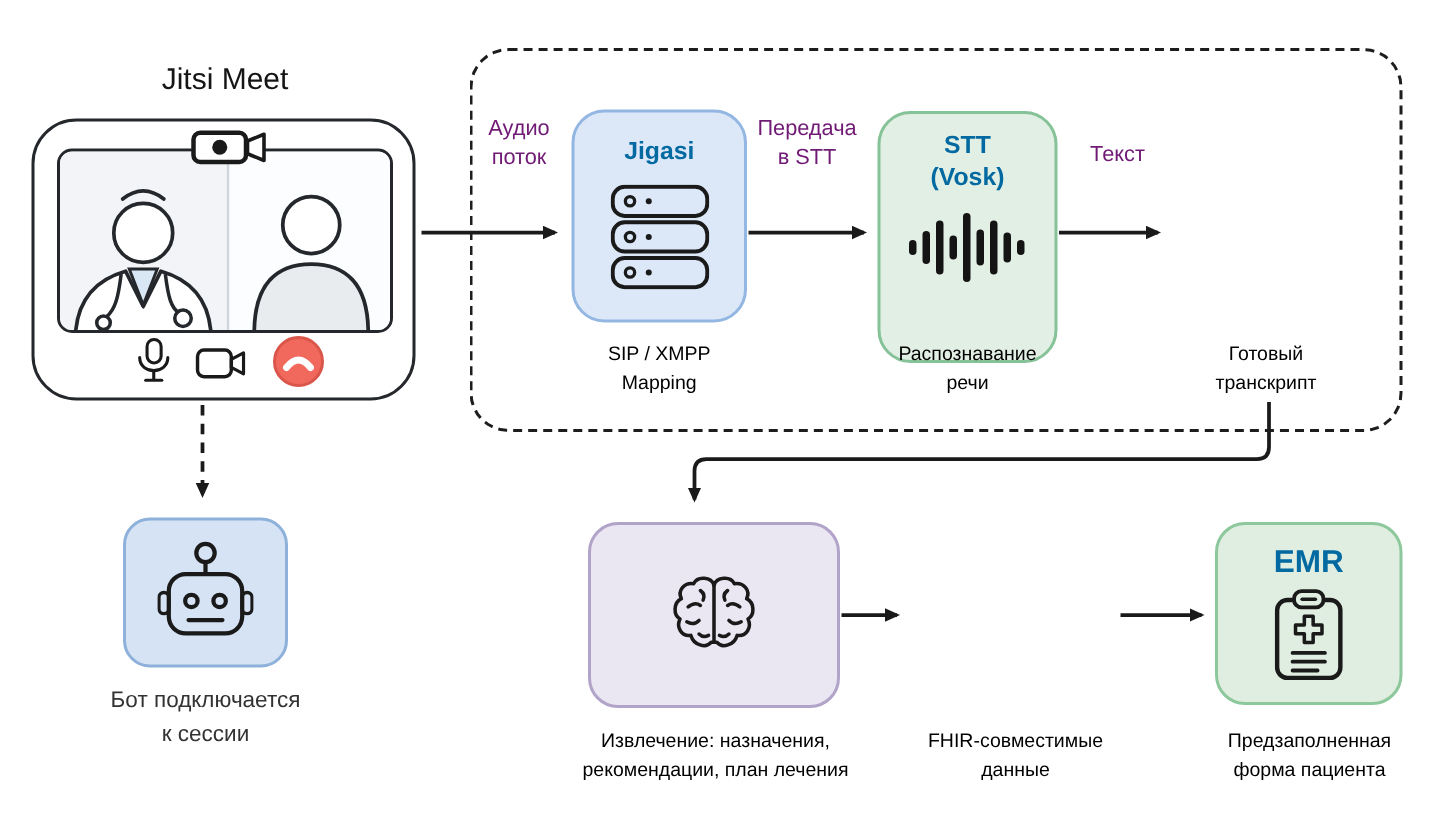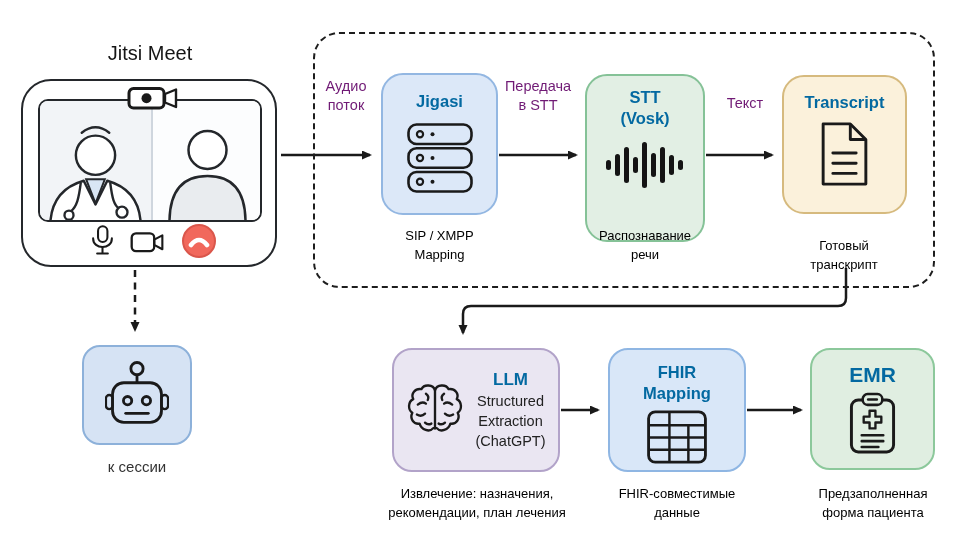--- a/index.html
+++ b/index.html
@@ -41,21 +41,21 @@
 
   
   .caption{font-size:13px;line-height:1.45;color:#000000;text-align:center;}
   .caption-dark{color:#333;font-size:15px;line-height:1.5;}
   .flow-label{font-size:14.5px;line-height:1.32;color:#701a75;text-align:center;}
   .lbl-audio{left:313px;top:77px;width:66px;}
   .lbl-tostt{left:495px;top:77px;width:86px;}
   .lbl-text{left:712px;top:94px;width:66px;}
   .cap-jigasi{left:371px;top:227px;width:137px;}
   .cap-stt{left:575px;top:227px;width:140px;}
-  .cap-transcript{left:774px;top:227px;width:140px;margin-top:10px;}
+  .cap-transcript{left:774px;top:227px;width:140px;}
   .cap-bot{left:47px;top:456px;width:180px;}
   .cap-llm{left:372px;top:485px;width:210px;}
   .cap-fhir{left:600px;top:485px;width:154px;}
   .cap-emr{left:793px;top:485px;width:160px;}
 
   .overlay{left:0;top:0;width:960px;height:551px;pointer-events:none;}
   svg{display:block;}
 </style>
 </head>
 <body>
@@ -172,28 +172,20 @@
         <rect x="31" y="17" width="5" height="16" rx="2.5"></rect>
         <rect x="40" y="2" width="5" height="46" rx="2.5"></rect>
         <rect x="49" y="13" width="5" height="24" rx="2.5"></rect>
         <rect x="58" y="7" width="5" height="36" rx="2.5"></rect>
         <rect x="67" y="15" width="5" height="20" rx="2.5"></rect>
         <rect x="76" y="20" width="5" height="10" rx="2.5"></rect>
       </g>
     </svg>
   </div>
 
-  <div class="abs node transcript">
-    <div class="node-title" style="margin-top:15px;">Transcript</div>
-    <svg style="margin-top:8px;" width="55" height="66" viewBox="0 0 56 68">
-      <path d="M6,3 H34 L50,19 V65 H6 Z" fill="none" stroke="#1a1a1a" stroke-width="3" stroke-linejoin="round"></path>
-      <path d="M34,3 V19 H50" fill="none" stroke="#1a1a1a" stroke-width="3" stroke-linejoin="round"></path>
-      <path d="M16,33 H40 M16,43.5 H40 M16,54 H40" stroke="#1a1a1a" stroke-width="3" stroke-linecap="round"></path>
-    </svg>
-  </div>
 
   <div class="abs caption cap-jigasi">
     <div>SIP / XMPP</div>
     <div>Mapping</div>
   </div>
   <div class="abs caption cap-stt">
     <div>Распознавание</div>
     <div>речи</div>
   </div>
   <div class="abs caption cap-transcript">
@@ -207,61 +199,46 @@
       <path d="M34,15.5 V24" stroke="#1a1a1a" stroke-width="3"></path>
       <rect x="8" y="24" width="52" height="42" rx="12" fill="none" stroke="#1a1a1a" stroke-width="3"></rect>
       <rect x="1" y="37" width="7" height="15" rx="3.5" fill="none" stroke="#1a1a1a" stroke-width="2.4"></rect>
       <rect x="60" y="37" width="7" height="15" rx="3.5" fill="none" stroke="#1a1a1a" stroke-width="2.4"></rect>
       <circle cx="24" cy="43" r="4.4" fill="none" stroke="#1a1a1a" stroke-width="3"></circle>
       <circle cx="44" cy="43" r="4.4" fill="none" stroke="#1a1a1a" stroke-width="3"></circle>
       <path d="M22,56.5 H46" stroke="#1a1a1a" stroke-width="3" stroke-linecap="round"></path>
     </svg>
   </div>
   <div class="abs caption caption-dark cap-bot">
+    <div>Бот подключается</div>
     <div>к сессии</div>
   </div>
 
   <div class="abs node llm">
     <svg width="58" height="58" viewBox="0 0 64 64">
       <g fill="none" stroke="#1a1a1a" stroke-width="2.6" stroke-linecap="round" stroke-linejoin="round">
         <path d="M32,10 C30,4 20,3 17,9 C10,8 5,14 8,20 C2,23 2,32 7,35 C4,41 8,48 15,47 C17,54 26,57 30,52 L32,52"></path>
         <path d="M32,10 C34,4 44,3 47,9 C54,8 59,14 56,20 C62,23 62,32 57,35 C60,41 56,48 49,47 C47,54 38,57 34,52 L32,52"></path>
         <path d="M32,9 V52"></path>
         <path d="M13,26 q5,-4 9,-1"></path>
         <path d="M12,37 q5,3 9,-1"></path>
         <path d="M21,46 q3,3 7,1"></path>
         <path d="M22,14 q4,3 2,7"></path>
         <path d="M51,26 q-5,-4 -9,-1"></path>
         <path d="M52,37 q-5,3 -9,-1"></path>
         <path d="M43,46 q-3,3 -7,1"></path>
         <path d="M42,14 q-4,3 -2,7"></path>
       </g>
     </svg>
-    <div class="llm-text">
-      <div class="node-title" style="font-size:17px;">LLM</div>
-      <div class="llm-sub">Structured</div>
-      <div class="llm-sub">Extraction</div>
-      <div class="llm-sub">(ChatGPT)</div>
-    </div>
   </div>
   <div class="abs caption cap-llm">
     <div>Извлечение: назначения,</div>
     <div>рекомендации, план лечения</div>
   </div>
 
-  <div class="abs node fhir">
-    <div class="node-title" style="margin-top:12px;">FHIR</div>
-    <div class="node-title">Mapping</div>
-    <svg style="margin-top:7px;" width="62" height="54" viewBox="0 0 64 57">
-      <rect x="2" y="2" width="60" height="53" rx="7" fill="none" stroke="#1a1a1a" stroke-width="3"></rect>
-      <path d="M2,16 H62 M2,29 H62 M2,42 H62" stroke="#1a1a1a" stroke-width="2.6"></path>
-      <path d="M24,2 V55" stroke="#1a1a1a" stroke-width="2.6"></path>
-      <path d="M44,16 V55" stroke="#1a1a1a" stroke-width="2.6"></path>
-    </svg>
-  </div>
   <div class="abs caption cap-fhir">
     <div>FHIR-совместимые</div>
     <div>данные</div>
   </div>
 
   <div class="abs node emr">
     <div class="node-title" style="margin-top:12px;font-size:21px;">EMR</div>
     <svg style="margin-top:4px;" width="49" height="63" viewBox="0 0 50 64">
       <rect x="3.5" y="8" width="43" height="53" rx="7" fill="none" stroke="#1a1a1a" stroke-width="3"></rect>
       <rect x="15" y="2" width="20" height="11" rx="5" fill="#e0eee1" stroke="#1a1a1a" stroke-width="2.6"></rect>

